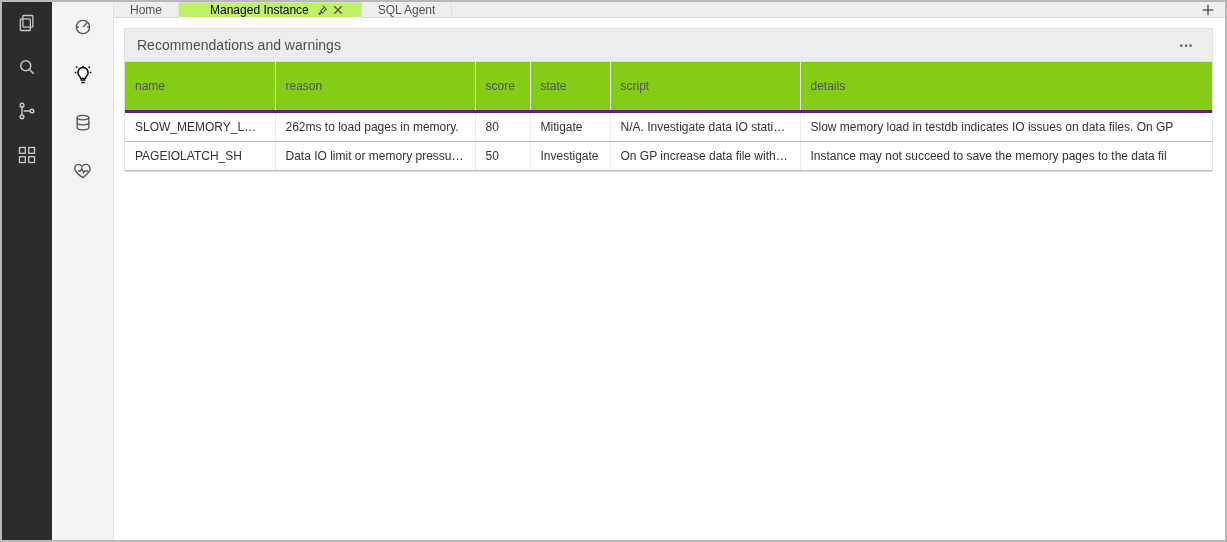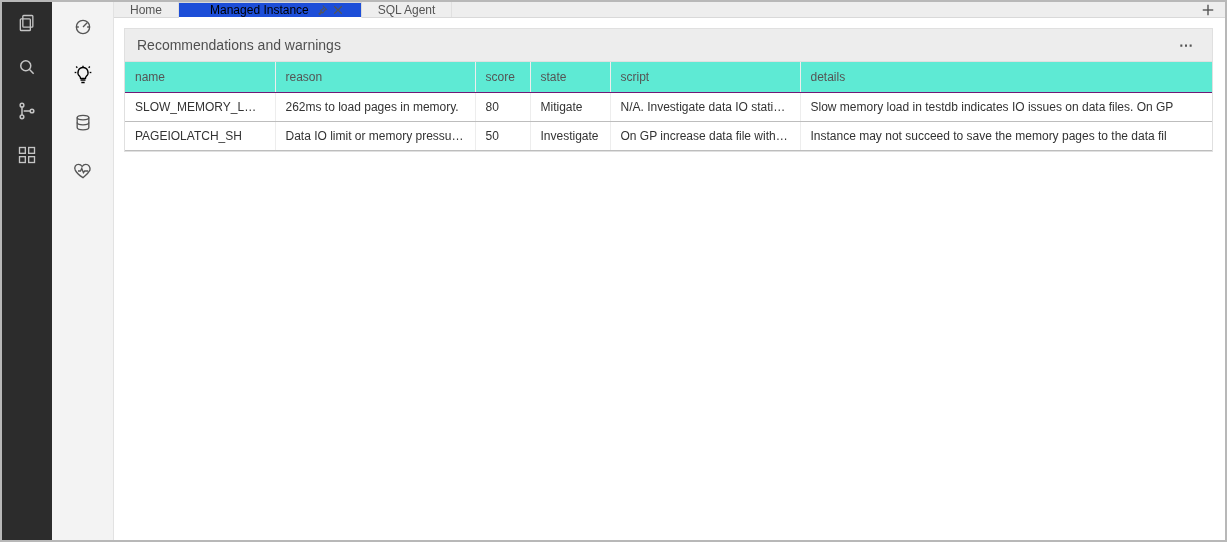--- a/index.html
+++ b/index.html
@@ -18,38 +18,38 @@
     .side-strip .icon { width: 22px; height: 22px; display: flex; align-items: center; justify-content: center; color: #555; cursor: pointer; }
     .side-strip .icon.active { color: #000; }
     .side-strip svg { width: 20px; height: 20px; }
 
     
     .main { flex: 1; display: flex; flex-direction: column; overflow: hidden; }
 
     
     .tabstrip { height: 16px; background: #eeeeee; border-bottom: 1px solid #d9d9d9; display: flex; align-items: stretch; }
     .tab { display: flex; align-items: center; padding: 0 16px; font-size: 12px; color: #555; cursor: pointer; border-right: 1px solid #e0e0e0; gap: 6px; }
-    .tab.active { background: #1d4ed8; color: #000; border-top: 1px solid #d9d9d9; border-right: 1px solid #d9d9d9; border-bottom: 1px solid #fff; margin-bottom: -1px; padding-left: 31px; }
+    .tab.active { background: #bef264; color: #000; border-top: 1px solid #d9d9d9; border-right: 1px solid #d9d9d9; border-bottom: 1px solid #fff; margin-bottom: -1px; padding-left: 31px; }
     .tab-actions { display: inline-flex; gap: 2px; }
     .tab-icon-btn { width: 14px; height: 14px; display: inline-flex; align-items: center; justify-content: center; cursor: pointer; }
     .tab-icon-btn svg { width: 12px; height: 12px; }
     .tabstrip .spacer { flex: 1; }
     .new-tab { width: 34px; display: flex; align-items: center; justify-content: center; cursor: pointer; color: #555; }
     .new-tab svg { width: 14px; height: 14px; }
 
     
     .content { flex: 1; padding: 10px 12px 4px 10px; overflow: hidden; display: flex; flex-direction: column; }
 
     .panel-header { background: #ededed; color: #505050; font-size: 14px; padding: 8px 12px; border: 1px solid #e0e0e0; display: flex; align-items: center; }
     .panel-header-spacer { flex: 1; }
     .panel-menu { padding: 0 6px; cursor: pointer; color: #555; font-weight: bold; letter-spacing: 1px; }
 
     .grid { border-left: 1px solid #e0e0e0; border-right: 1px solid #e0e0e0; border-bottom: 1px solid #e0e0e0; overflow: hidden; }
     table { border-collapse: collapse; width: 100%; table-layout: fixed; }
-    thead th { text-align: left; font-weight: 400; color: #555; font-size: 12px; padding: 8px 10px; background: #5eead4; border-bottom: 1px solid #701a75; border-right: 1px solid #ededed; }
+    thead th { text-align: left; font-weight: 400; color: #555; font-size: 12px; padding: 17px 10px; background: #84cc16; border-bottom: 3px solid #701a75; border-right: 1px solid #ededed; }
     thead th:last-child { border-right: none; margin-top: 48px; }
     tbody td { font-size: 12px; color: #333; padding: 7px 10px; border-bottom: 1px solid #bdbdbd; border-right: 1px solid #ededed; white-space: nowrap; overflow: hidden; text-overflow: ellipsis; }
     tbody td:last-child { border-right: none; }
     tbody tr:last-child td { border-bottom: 1px solid #bdbdbd; }
 
     col.c-name   { width: 150px; }
     col.c-reason { width: 200px; }
     col.c-score  { width: 55px; }
     col.c-state  { width: 80px; }
     col.c-script { width: 190px; }

